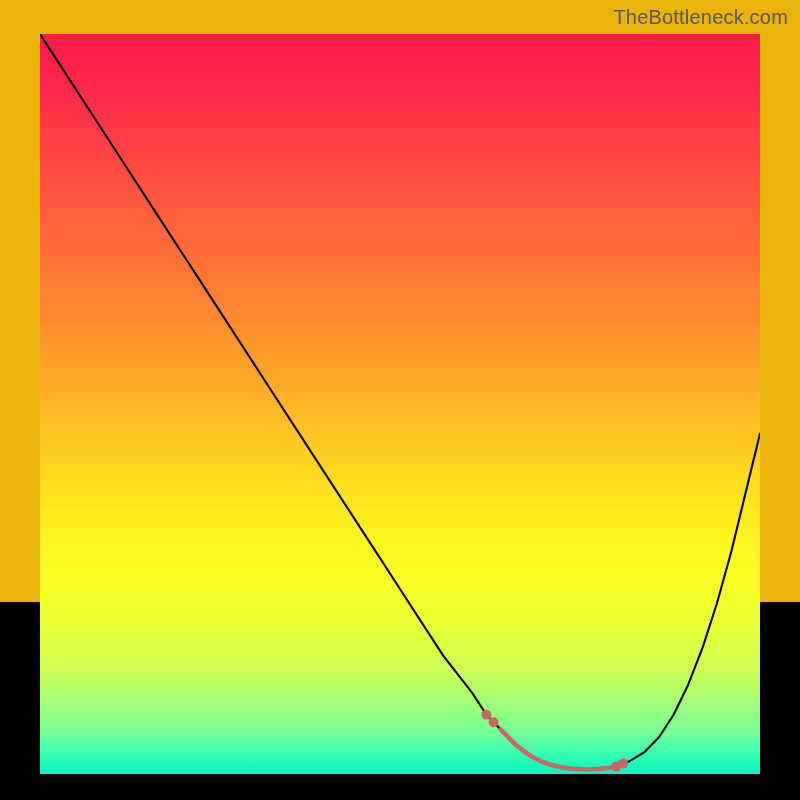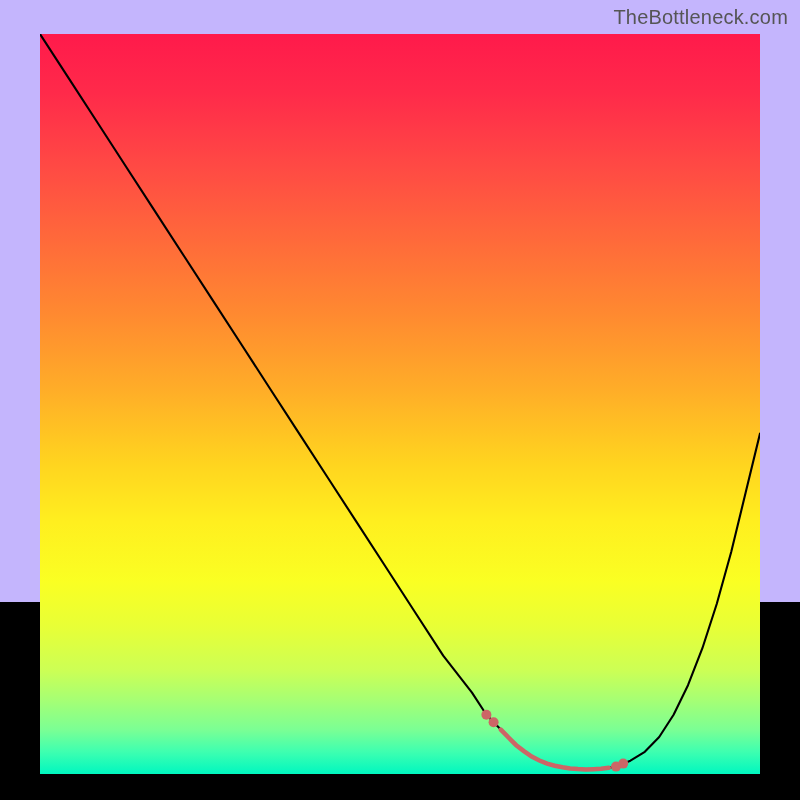--- a/index.html
+++ b/index.html
@@ -8,21 +8,21 @@
     width: 800px;
     height: 800px;
     background: #000;
     font-family: Arial, Helvetica, sans-serif;
     overflow: hidden;
   }
   .frame {
     position: relative;
     width: 800px;
     height: 602px;
-    background: #c4b5fd;
+    background: #eab308;
     text-align: right;
   }
   .watermark {
     position: absolute;
     top: 6px;
     right: 12px;
     color: #555;
     font-size: 20px;
     font-weight: 500;
     z-index: 5;

